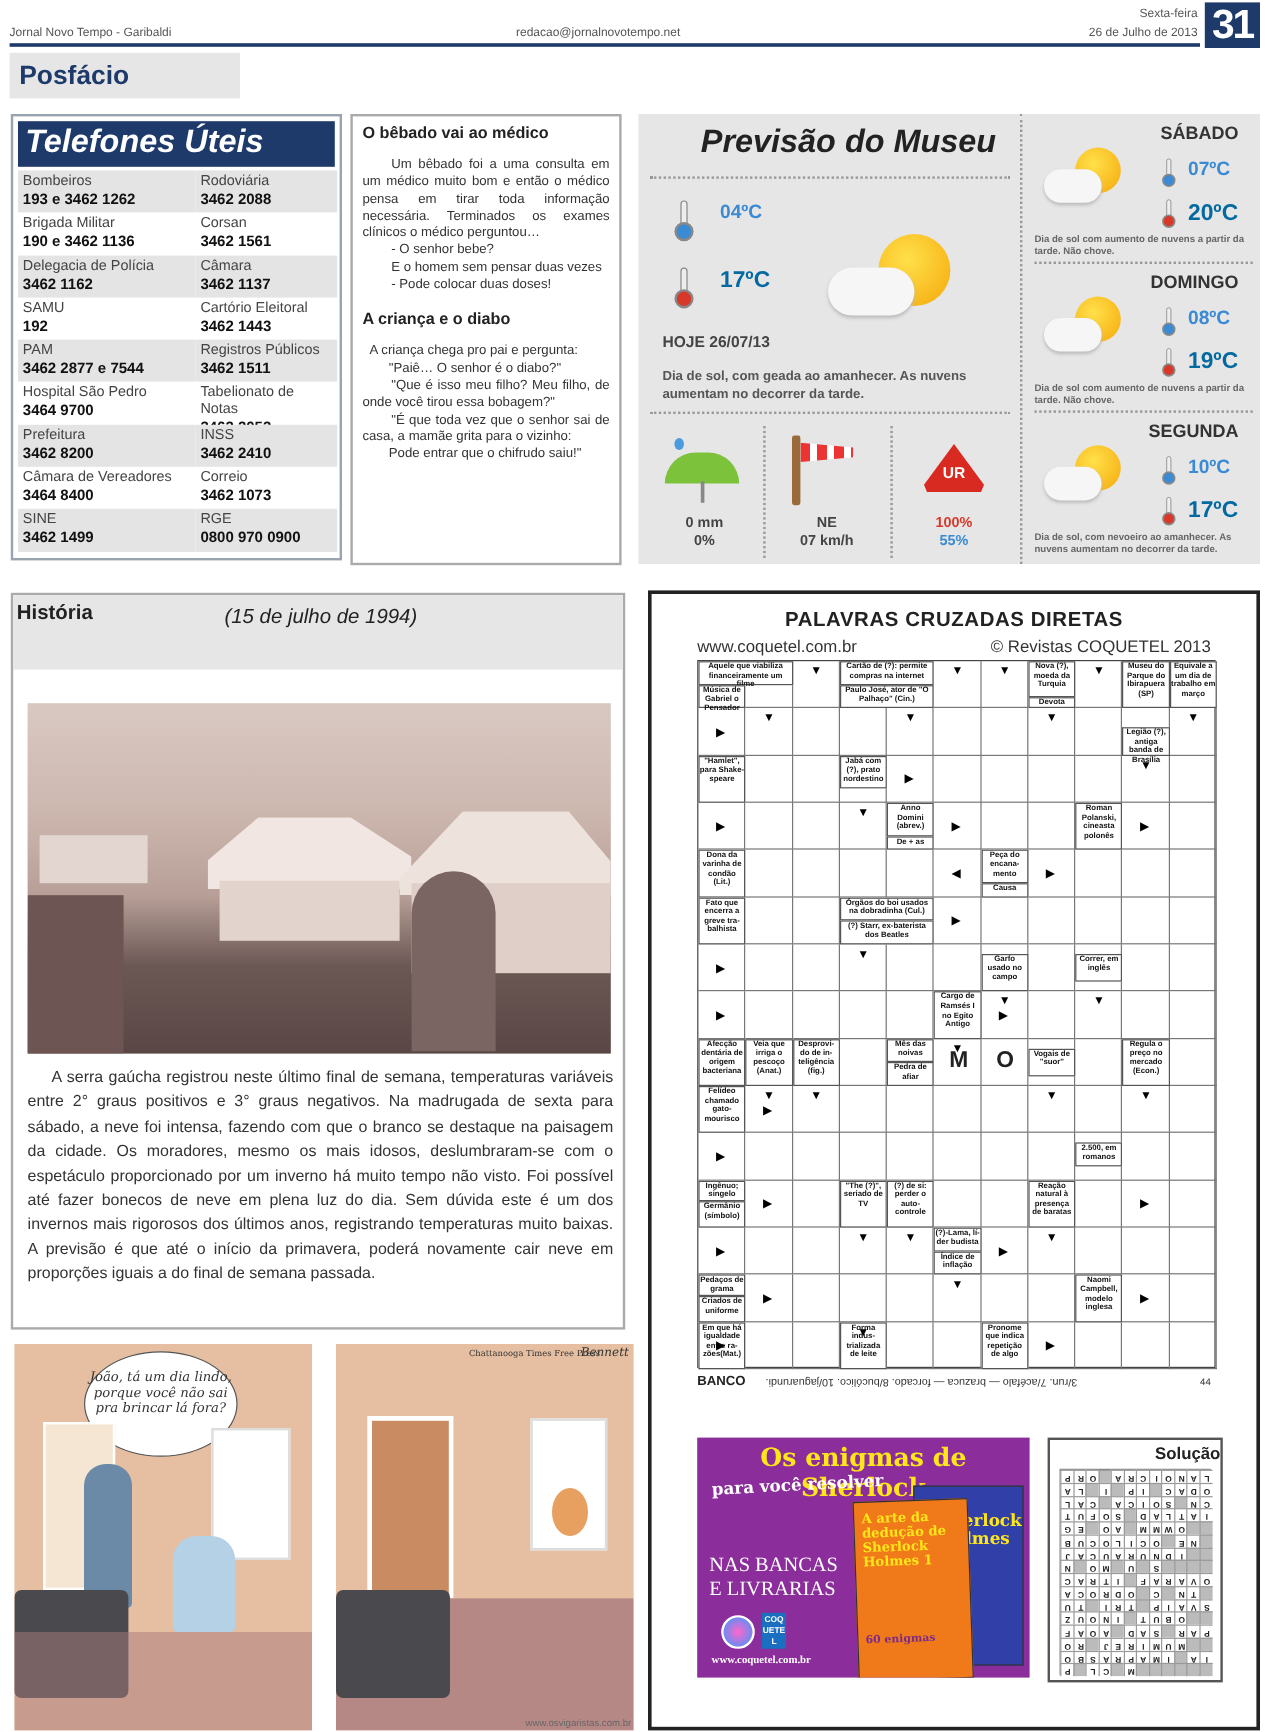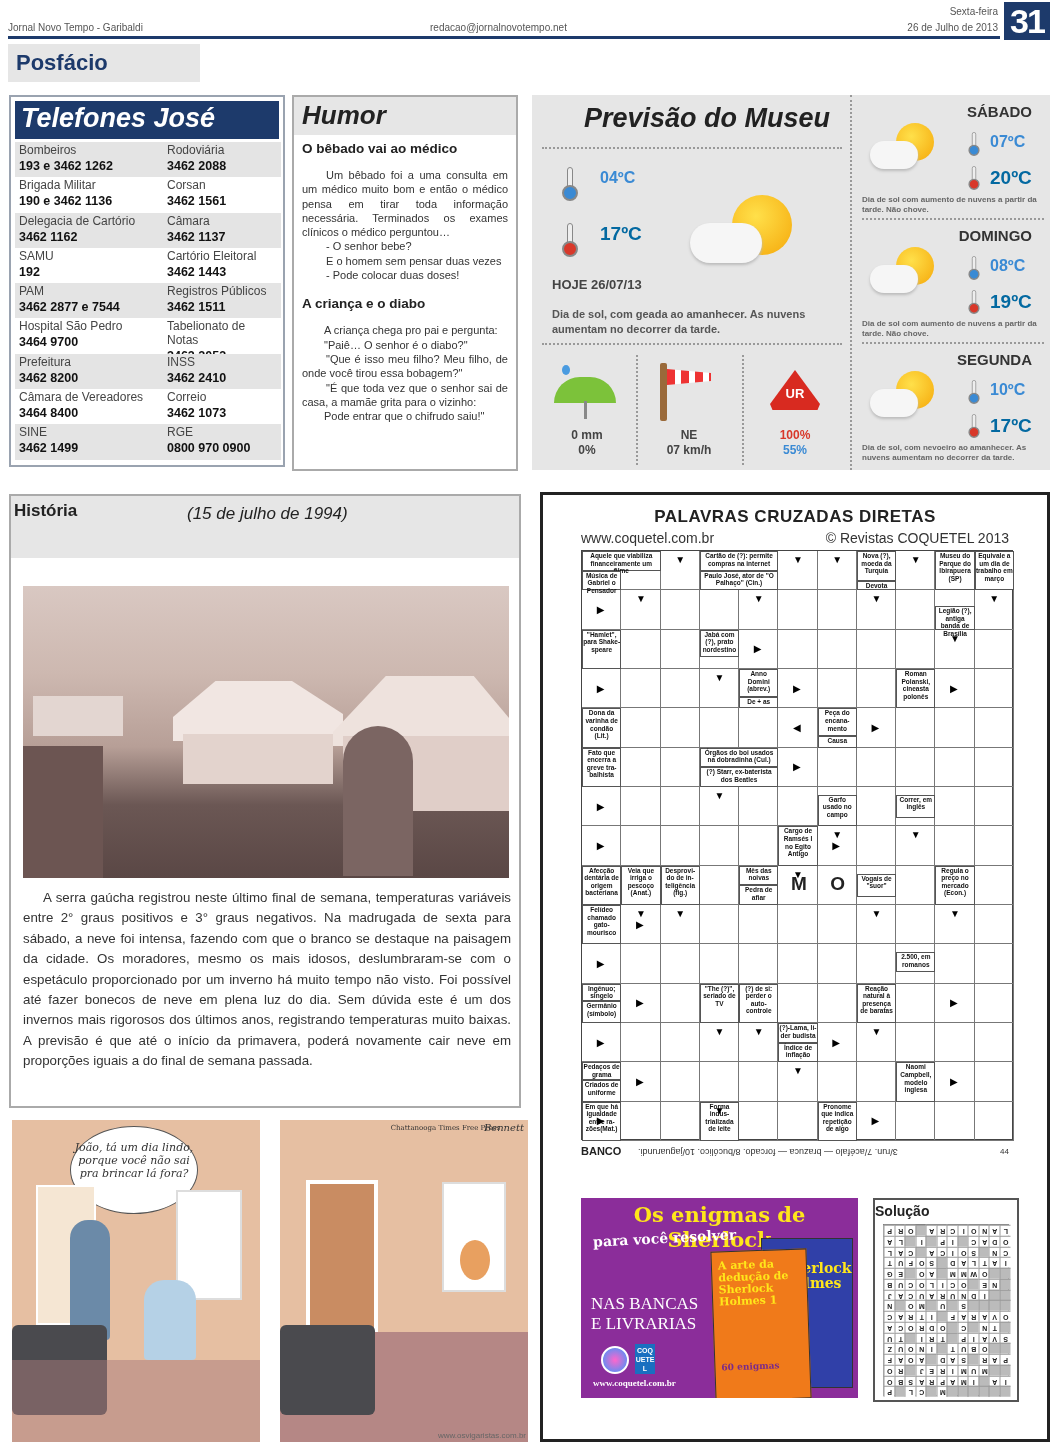--- a/index.html
+++ b/index.html
@@ -69,55 +69,55 @@
 #cw-num{right:38px;top:652px;font-size:8px;color:#333}
 
 #ad{left:38px;top:703px;width:277px;height:200px;background:#8b2d9a;overflow:hidden}
 #ad-t1{left:0;top:4px;width:100%;text-align:center;color:#ffe61a;font-family:"DejaVu Serif",serif;font-weight:bold;font-size:21px}
 #ad-t2{left:12px;top:32px;color:#fff;font-family:"DejaVu Serif",serif;font-weight:bold;font-size:14px;transform:rotate(-3deg)}
 #ad-t3{left:10px;top:96px;color:#fff;font-family:"Liberation Serif",serif;font-size:17px;line-height:20px}
 #ad-url{left:12px;top:180px;color:#fff;font-family:"Liberation Serif",serif;font-size:9px;font-weight:bold}
 .book{position:absolute;border:1px solid #333}
 
 #sol{left:330px;top:703px;width:146px;height:204px;border:2px solid #555;background:#fff}
-#sol-title{left:0;top:3px;width:100%;text-align:left;font-size:14px;font-weight:bold}
+#sol-title{left:0;top:3px;width:100%;text-align:right;font-size:14px;font-weight:bold}
 #sol-grid{left:8px;top:24px;width:126px;height:172px;border:1px solid #666}
 </style>
 </head>
 <body>
 
 <div class="abs" id="hdr-left">Jornal Novo Tempo - Garibaldi</div>
 <div class="abs" id="hdr-mid">redacao@jornalnovotempo.net</div>
 <div class="abs" id="hdr-day">Sexta-feira</div>
 <div class="abs" id="hdr-date">26 de Julho de 2013</div>
 <div class="abs" id="page-num">31</div>
 <div class="abs" id="hdr-rule"></div>
 <div class="abs" id="section">Posfácio</div>
 
 <div class="abs" id="phones">
-  <div class="title">Telefones José</div>
+  <div class="title">Telefones Úteis</div>
   <div class="grid" id="phone-grid">
       <div class="ph g">
         <span class="n">Bombeiros</span>
         <span class="v">193 e 3462 1262</span>
       </div>
       <div class="ph g">
         <span class="n">Rodoviária</span>
         <span class="v">3462 2088</span>
       </div>
       <div class="ph">
         <span class="n">Brigada Militar</span>
         <span class="v">190 e 3462 1136</span>
       </div>
       <div class="ph">
         <span class="n">Corsan</span>
         <span class="v">3462 1561</span>
       </div>
       <div class="ph g">
-        <span class="n">Delegacia de Cartório</span>
+        <span class="n">Delegacia de Polícia</span>
         <span class="v">3462 1162</span>
       </div>
       <div class="ph g">
         <span class="n">Câmara</span>
         <span class="v">3462 1137</span>
       </div>
       <div class="ph">
         <span class="n">SAMU</span>
         <span class="v">192</span>
       </div>
@@ -162,28 +162,27 @@
         <span class="v">3462 1499</span>
       </div>
       <div class="ph g">
         <span class="n">RGE</span>
         <span class="v">0800 970 0900</span>
       </div>
     </div>
 </div>
 
 <div class="abs" id="humor">
-  <div class="title">Humor</div>
   <h3>O bêbado vai ao médico</h3>
   <p class="ind" style="margin-top:8px">Um bêbado foi a uma consulta em um médico muito bom e então o médico pensa em tirar toda informação necessária. Terminados os exames clínicos o médico perguntou…</p>
   <p class="ind2">- O senhor bebe?</p>
   <p class="ind2">E o homem sem pensar duas vezes</p>
   <p class="ind2">- Pode colocar duas doses!</p>
   <h3 style="margin-top:10px">A criança e o diabo</h3>
-  <p class="ind2" style="margin-top:8px;padding-left:30px">A criança chega pro pai e pergunta:</p>
+  <p class="ind2" style="margin-top:8px;padding-left:14px">A criança chega pro pai e pergunta:</p>
   <p class="ind2" style="padding-left:30px">"Paiê… O senhor é o diabo?"</p>
   <p class="ind">"Que é isso meu filho? Meu filho, de onde você tirou essa bobagem?"</p>
   <p class="ind">"É que toda vez que o senhor sai de casa, a mamãe grita para o vizinho:</p>
   <p class="ind2" style="padding-left:30px">Pode entrar que o chifrudo saiu!"</p>
 </div>
 
 <div class="abs" id="weather">
   <div class="abs" id="wx-title">Previsão do Museu</div>
   <div class="abs dots-h" style="left:10px;top:52px;width:300px"></div>
   <div class="abs dots-v" style="left:318px;top:0;height:375px"></div>

